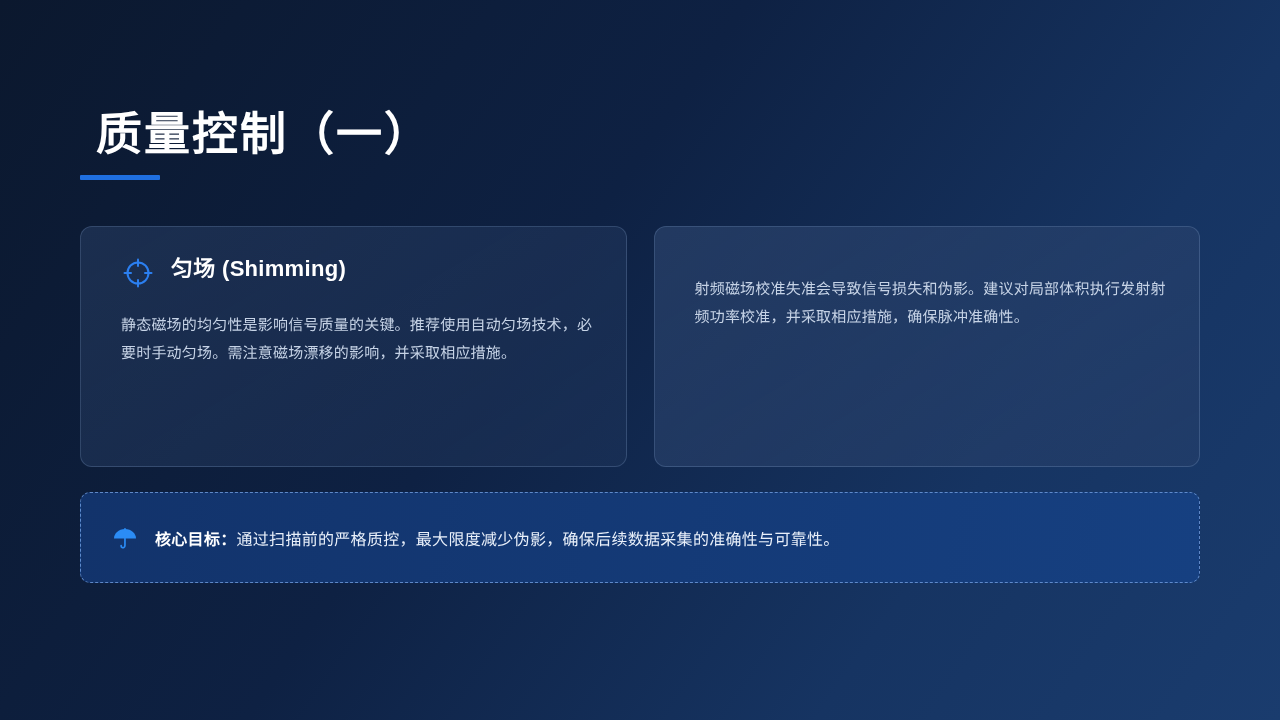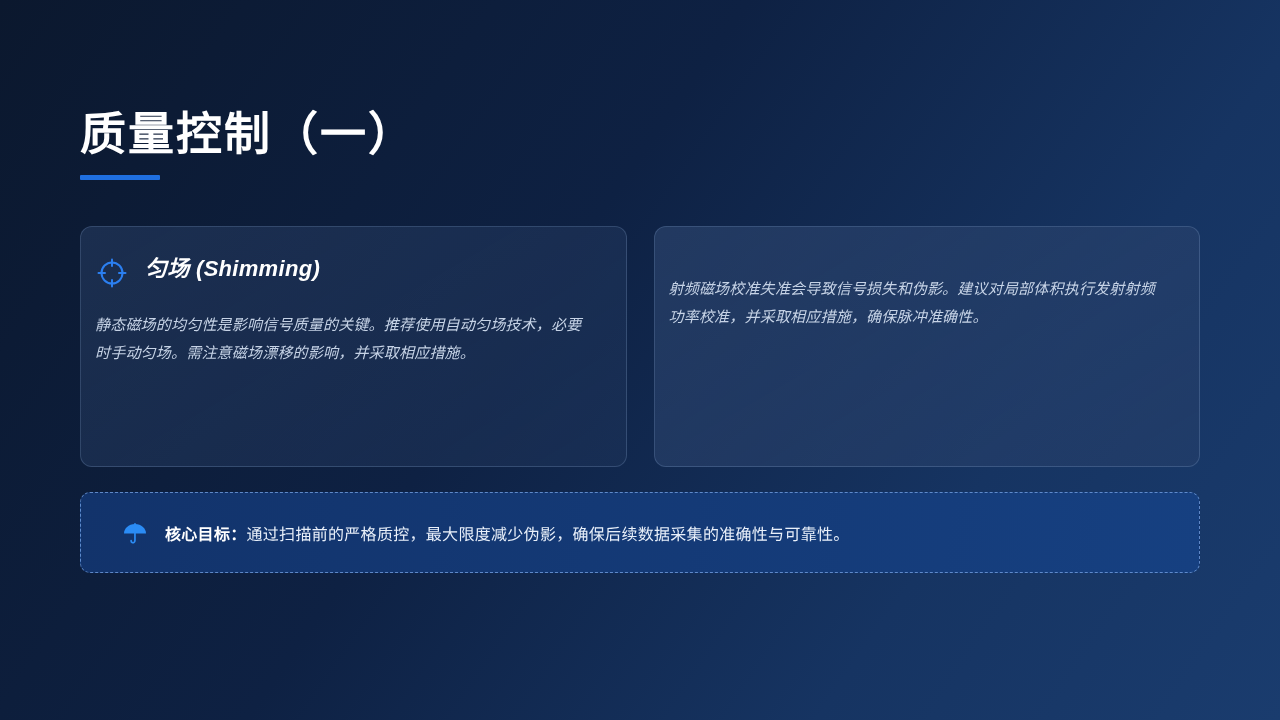--- a/index.html
+++ b/index.html
@@ -33,20 +33,21 @@
     top: 108px;
   }
 
   .page-title {
     font-size: 46px;
     font-weight: bold;
     letter-spacing: 2px;
     color: #ffffff;
     line-height: 1.15;
     white-space: nowrap;
+    margin-left: 16px;
   }
 
   .title-underline {
     margin-top: 14px;
     width: 80px;
     height: 5px;
     border-radius: 1px;
     background: #1f6fe0;
   }
 
@@ -58,24 +59,23 @@
     width: 1120px;
     display: flex;
     gap: 27px;
   }
 
   .card {
     flex: 1 1 0;
     height: 241px;
     border-radius: 12px;
     border: 1px solid rgba(150, 180, 225, 0.22);
-    padding: 26px 30px 24px 14px;
+    padding: 26px 30px 24px 40px;
     background: linear-gradient(150deg, rgba(40, 62, 100, 0.55) 0%, rgba(32, 54, 92, 0.45) 100%);
     position: relative;
-    font-style: italic;
   }
 
   .card.card-2 {
     background: linear-gradient(150deg, rgba(47, 72, 114, 0.60) 0%, rgba(40, 64, 106, 0.50) 100%);
   }
 
   .card-head {
     display: flex;
     align-items: flex-start;
     gap: 16px;
@@ -109,29 +109,29 @@
   }
 
   .card-2 .card-body { margin-top: 22px; }
 
   
   .banner {
     position: absolute;
     left: 80px;
     top: 492px;
     width: 1120px;
-    height: 81px;
+    height: 91px;
     border-radius: 10px;
     border: 1px dashed rgba(120, 165, 230, 0.75);
     background: #153a78;
     background-image: linear-gradient(100deg, #133costume 0%, #143a78 100%);
     background: linear-gradient(100deg, #12336b 0%, #164081 100%);
     display: flex;
     align-items: center;
-    padding: 0 40px;
+    padding: 0 30px;
     gap: 16px;
   }
 
   .banner-icon {
     flex: 0 0 auto;
     width: 28px;
     height: 28px;
     display: flex;
     align-items: center;
     justify-content: center;

